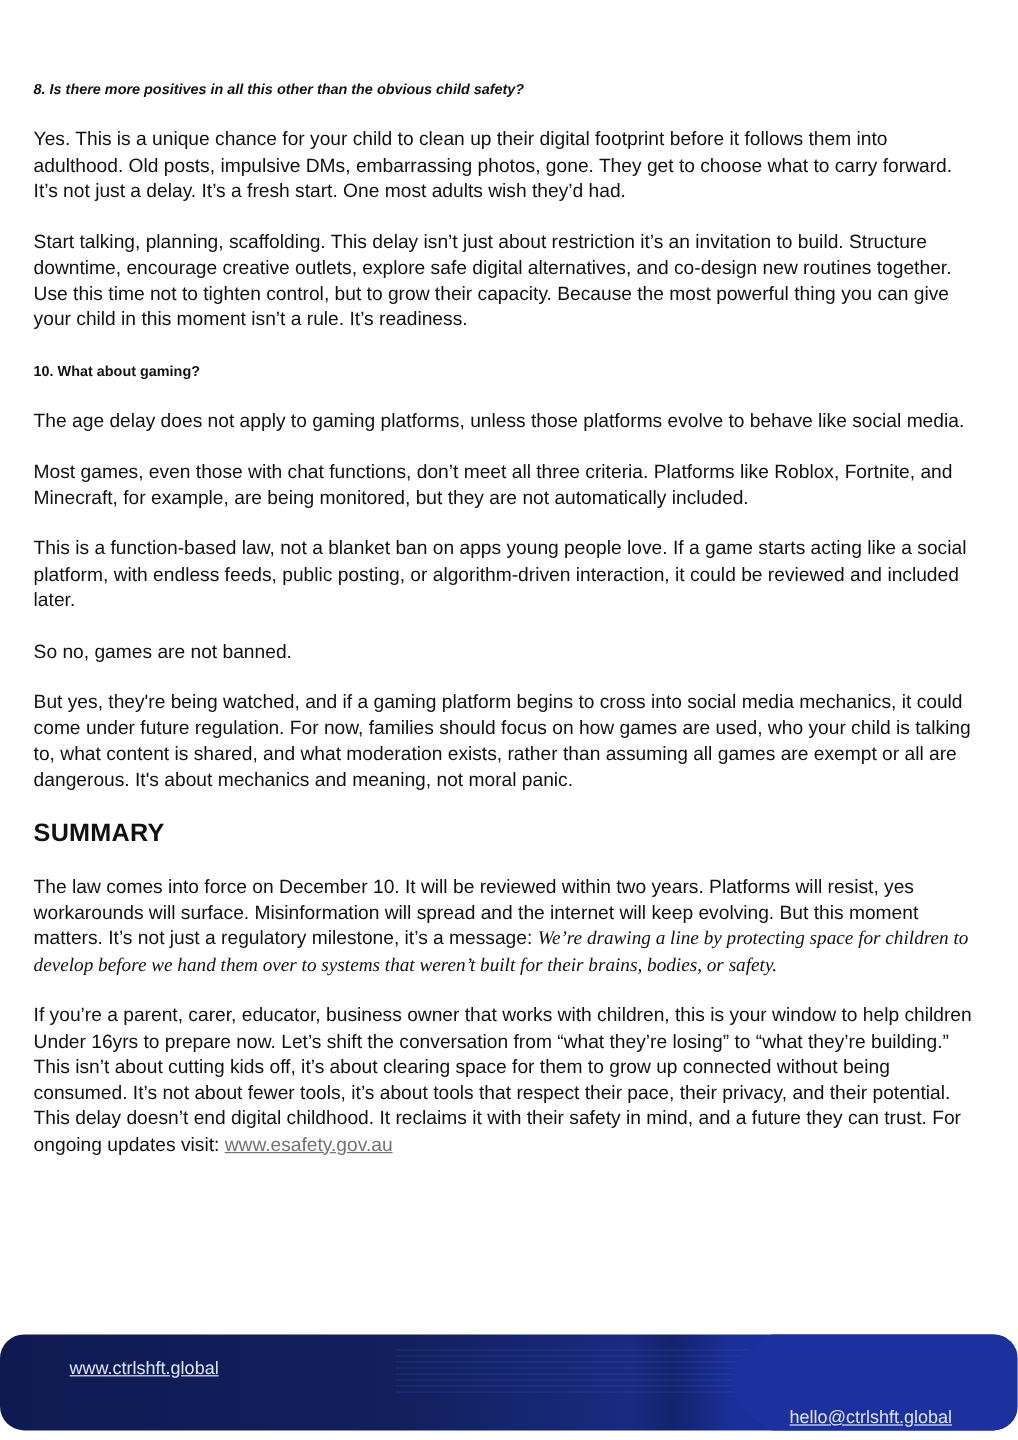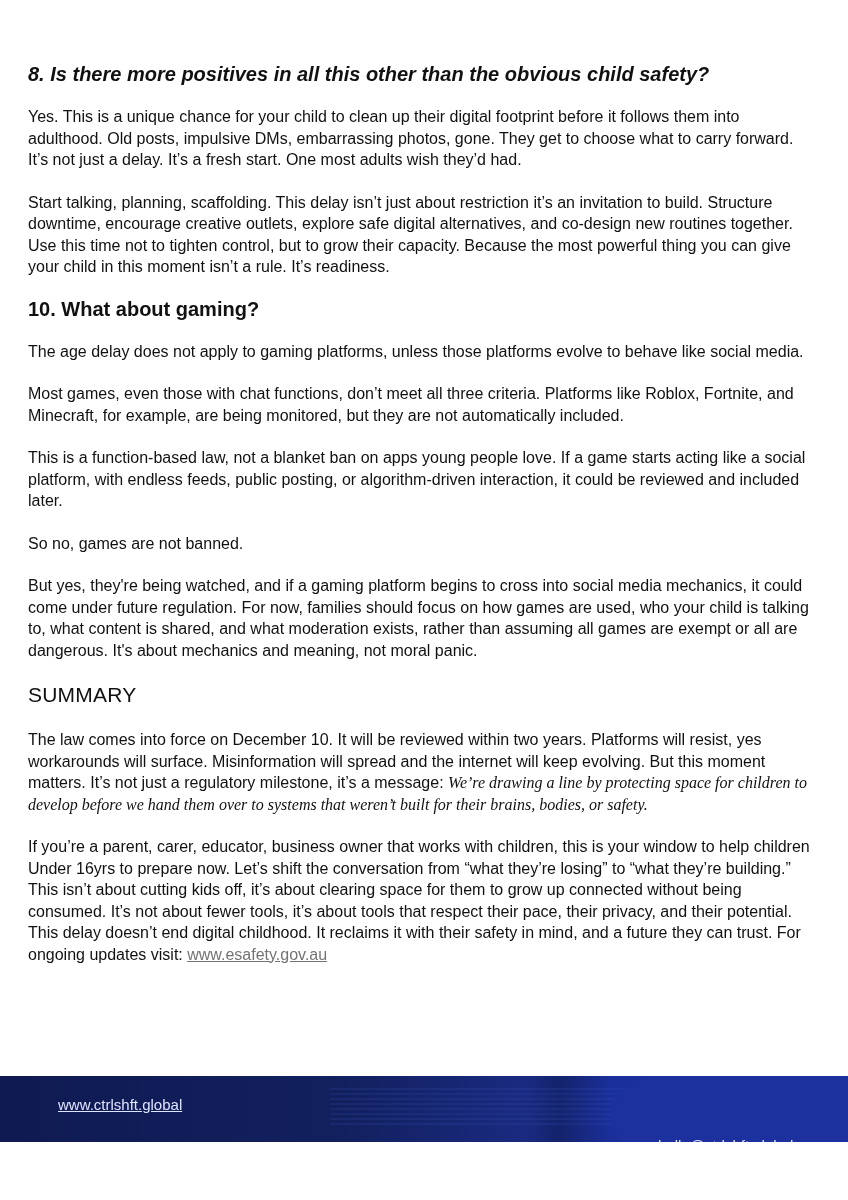--- a/index.html
+++ b/index.html
@@ -1,30 +1,31 @@
 <!DOCTYPE html>
 <html><head>
 <meta charset="utf-8">
 <style>
   html, body { margin: 0; padding: 0; }
   body {
     width: 848px; height: 1200px; background: #ffffff; position: relative; overflow: hidden;
     font-family: "Liberation Sans", "DejaVu Sans", sans-serif; color: #111111;
   }
   .content { position: absolute; left: 28px; top: 64px; width: 800px; }
-  .q { font-weight: bold; font-style: italic; font-size: 20px; line-height: 21px; margin: 0 0 21px 0; }
+  .q { font-weight: bold; font-style: italic; font-size: 12px; line-height: 21px; margin: 0 0 21px 0; }
   .q.upright { font-style: normal; }
   p { font-size: 16px; line-height: 21.5px; margin: 0 12px 21px 0; }
-  .h2 { font-size: 21px; font-weight: normal; margin: 0 0 21px 0; line-height: 26px; letter-spacing: 0.2px; }
+  .h2 { font-size: 21px; font-weight: bold; margin: 0 0 21px 0; line-height: 26px; letter-spacing: 0.2px; }
   em { font-style: italic; font-family: Liberation Serif, serif; }
   a { color: #737373; text-decoration: underline; }
   .footer {
-    position: absolute; left: 0; top: 1076px; width: 848px; height: 66px;
+    position: absolute; left: 0; top: 1112px; width: 848px; height: 80px;
     background: linear-gradient(90deg, #0f1a52 0%, #12205e 40%, #1a2a80 62%, #14236c 66%, #1a2f9a 72%, #1c309e 100%);
     overflow: hidden;
+    border-radius: 20px;
   }
   .footer .streak {
     position: absolute; left: 330px; top: 12px; width: 300px; height: 40px;
     background: repeating-linear-gradient(180deg, rgba(60,90,200,0.25) 0 2px, rgba(0,0,0,0) 2px 5px);
     opacity: 0.6;
   }
   .footer .curve {
     position: absolute; left: 610px; top: -20px; width: 260px; height: 120px;
     border-radius: 50% 0 0 50%; background: #1c309e;
   }

